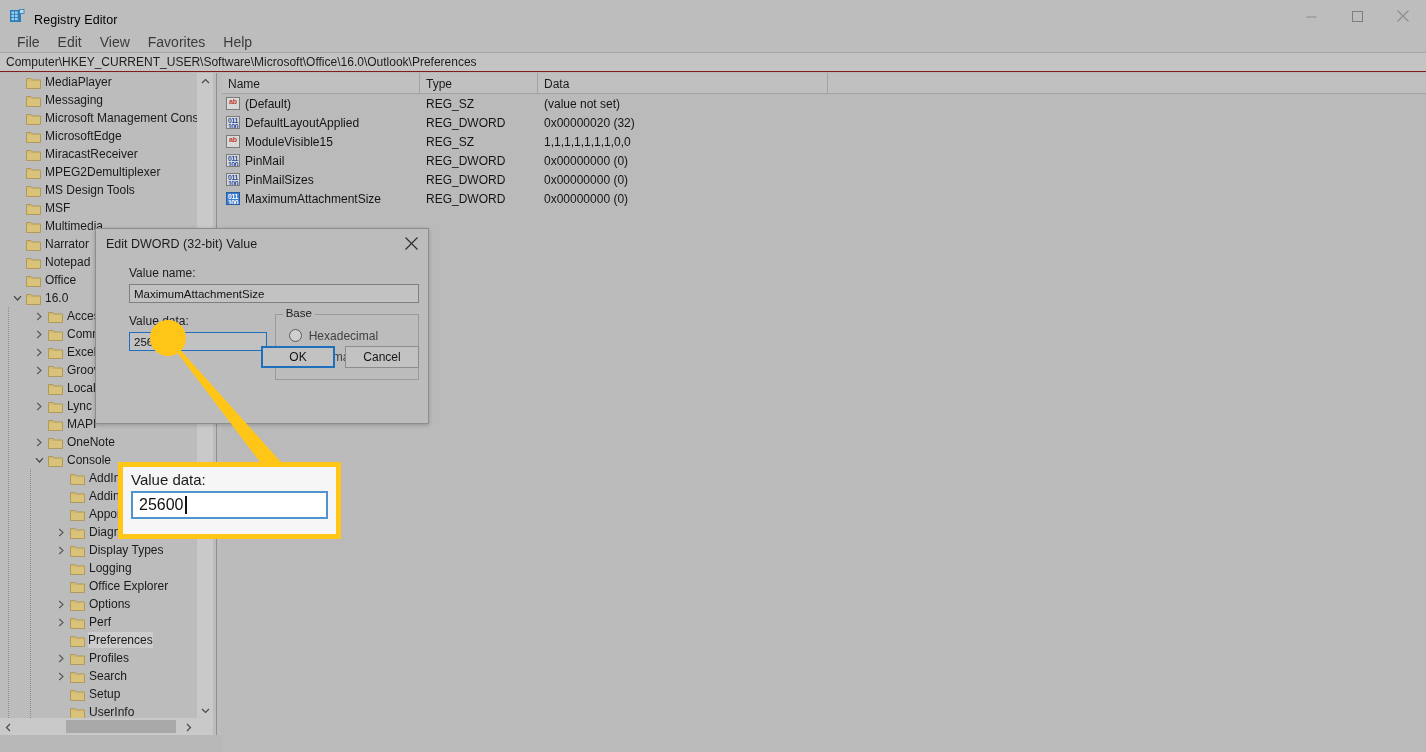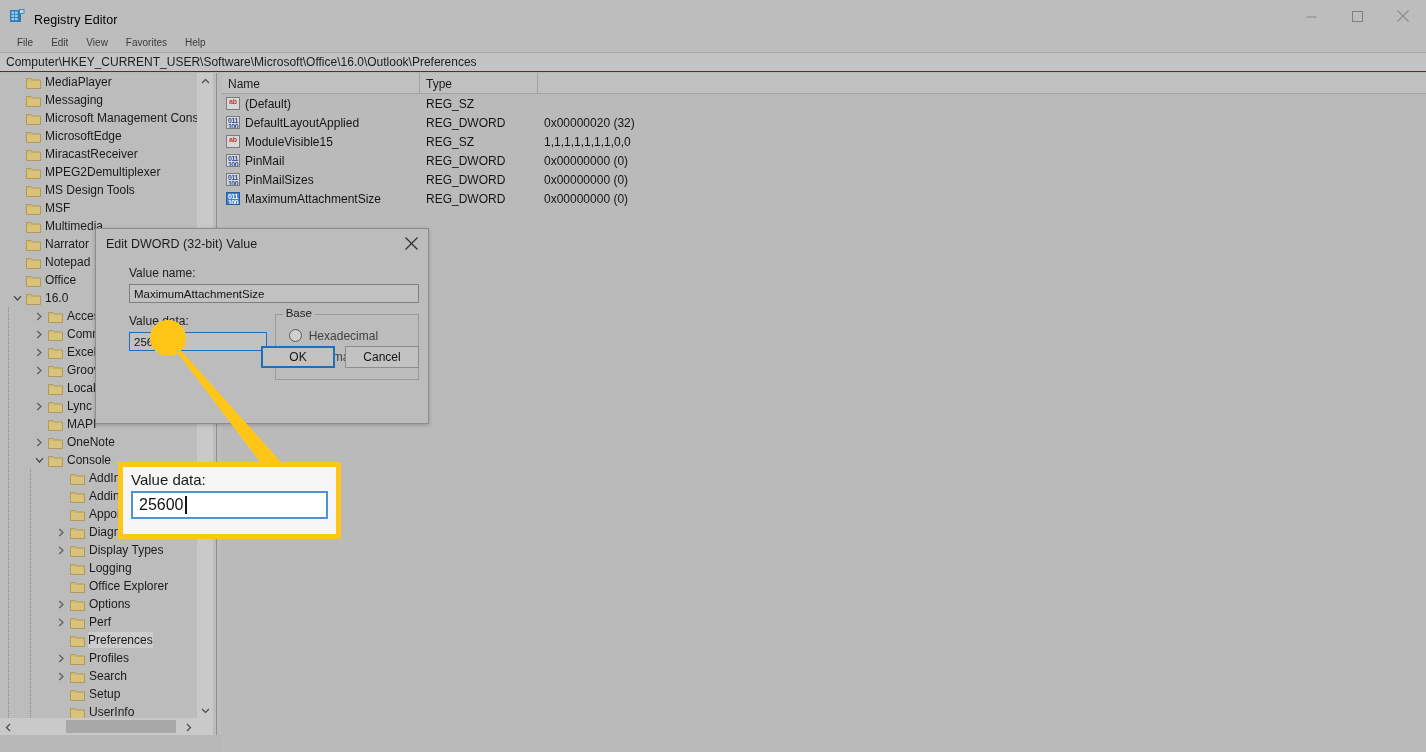--- a/index.html
+++ b/index.html
@@ -42,21 +42,21 @@
   }
   .win-btn svg { display: block; }
 
   
   .menubar {
     position: absolute; left: 0; top: 32px; width: 1426px; height: 20px;
     background: #bdbdbd;
     display: flex; align-items: center; padding-left: 8px;
   }
   .menu-item {
-    font-size: 10px; color: #3b3b3b;
+    font-size: 14px; color: #3b3b3b;
     padding: 2px 9px;
   }
 
   
   .addressbar {
     position: absolute; left: 0; top: 52px; width: 1426px; height: 20px;
     background: #c4c4c4;
     border-top: 1px solid #a6a6a6;
     border-bottom: 1px solid #7f1d1d;
     display: flex; align-items: center;
@@ -730,28 +730,30 @@
         </div>
       </div>
     </div>
 
     <div class="divider"></div>
 
     <div class="list-pane">
       <div class="list-header">
         <div class="col-head" style="left:0;width:198px;">Name</div>
         <div class="col-head" style="left:198px;width:118px;">Type</div>
+        <div class="col-head" style="left:316px;width:290px;">Data</div>
       </div>
       <div class="rows" id="value-rows">
           <div class="vrow">
             <div class="vcell" style="left: 4px; width: 194px;">
               <span class="vicon">ab</span>
               <span>(Default)</span>
             </div>
             <div class="vcell" style="left: 204px; width: 112px;">REG_SZ</div>
+            <div class="vcell" style="left: 322px; width: 280px;">(value not set)</div>
           </div>
           <div class="vrow">
             <div class="vcell" style="left: 4px; width: 194px;">
               <span class="vicon dword">011<br>100</span>
               <span>DefaultLayoutApplied</span>
             </div>
             <div class="vcell" style="left: 204px; width: 112px;">REG_DWORD</div>
             <div class="vcell" style="left: 322px; width: 280px;">0x00000020 (32)</div>
           </div>
           <div class="vrow">

